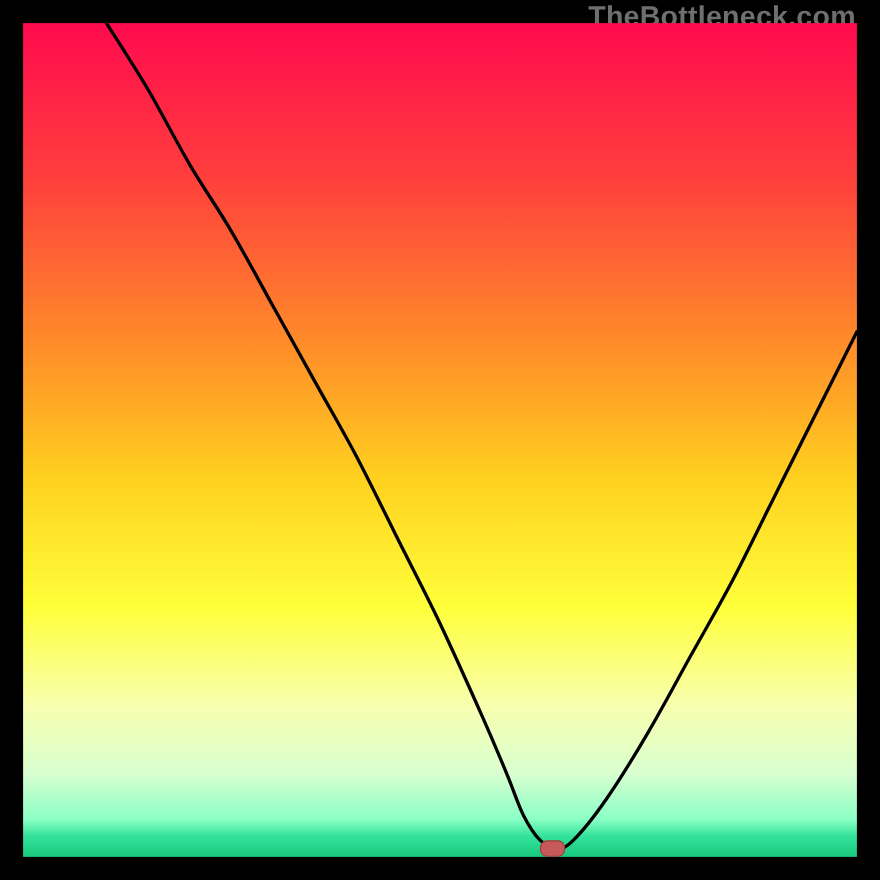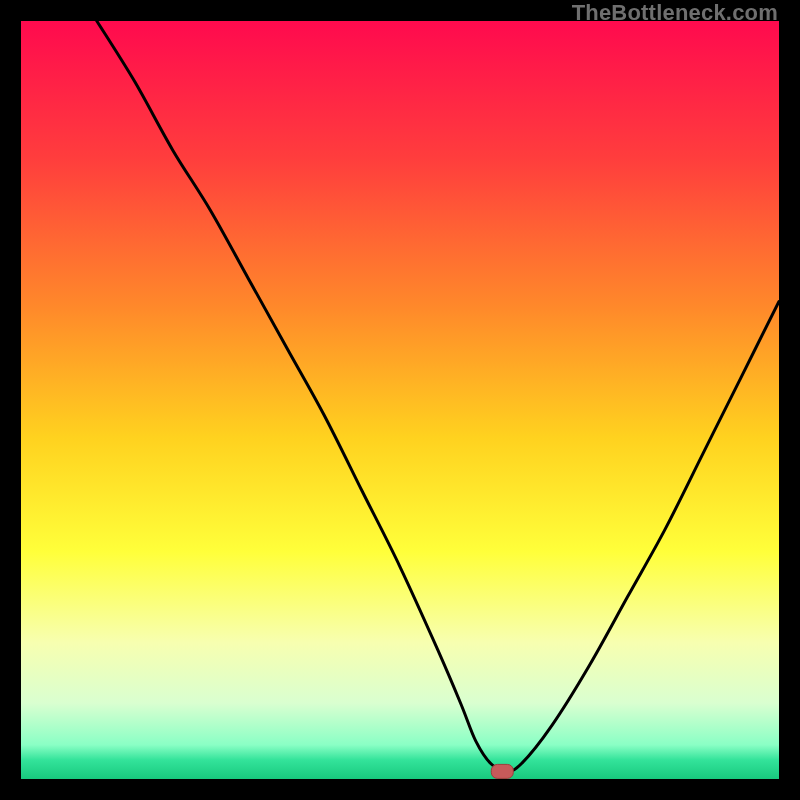--- a/index.html
+++ b/index.html
@@ -24,21 +24,21 @@
     top: 21px;
     width: 758px;
     height: 758px;
     overflow: hidden;
   }
   .watermark {
     position: absolute;
     top: 0;
     right: 22px;
     font-family: Arial, Helvetica, sans-serif;
-    font-size: 22px;
+    font-size: 26px;
     font-weight: 600;
     color: #6f6f6f;
     letter-spacing: 0.2px;
   }
   svg {
     display: block;
   }
 </style>
 </head>
 <body>

